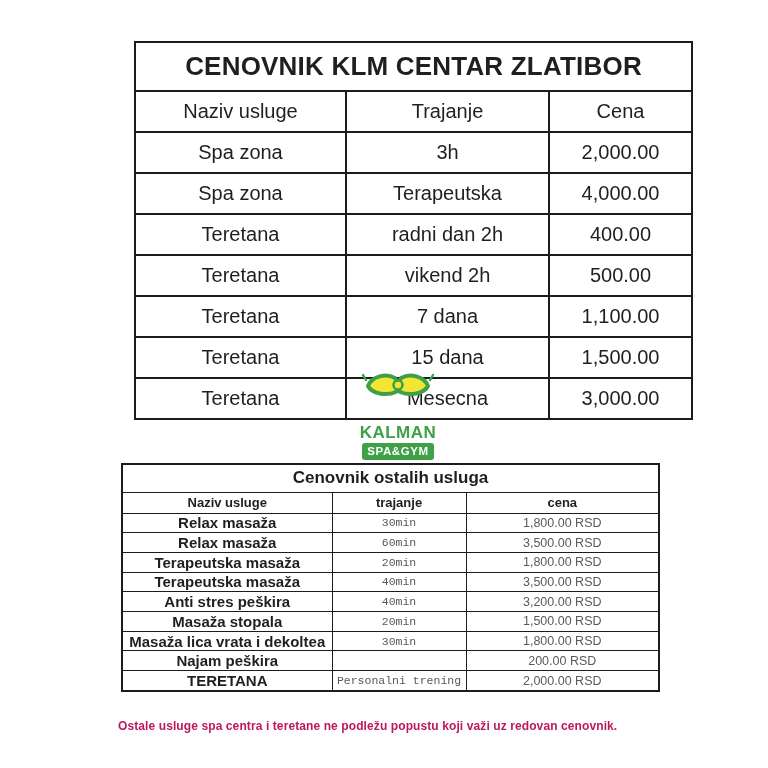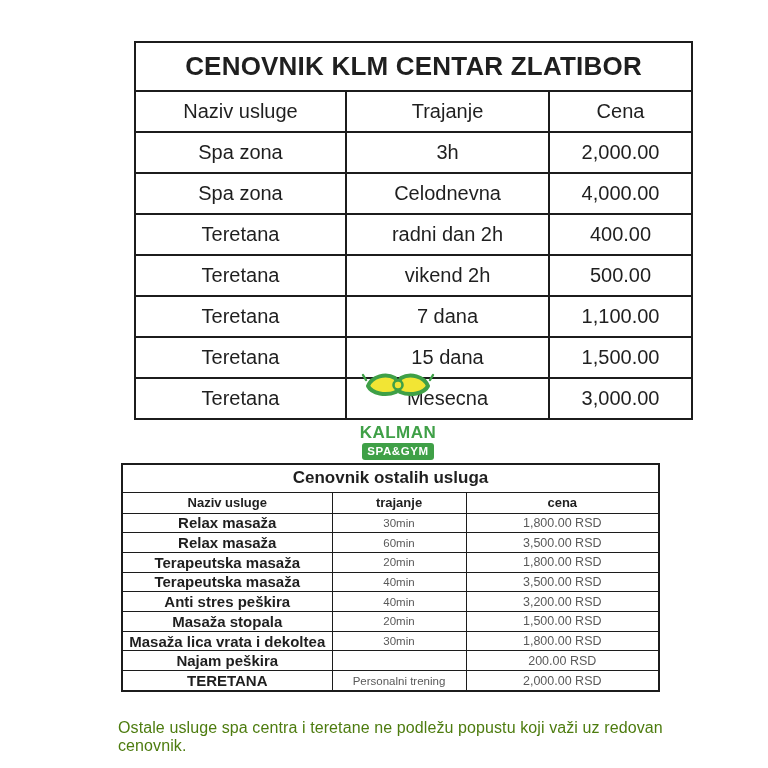--- a/index.html
+++ b/index.html
@@ -35,27 +35,27 @@
     font-size:11.5px;font-weight:700;letter-spacing:.6px;padding:2px 5px 2px 5px;border-radius:3px;line-height:1.1;}
   #logo .tagline{margin-top:5px;font-size:6px;font-weight:700;color:#9a9a9a;letter-spacing:.6px;}
 
   
   #t2{left:121px;top:463px;width:537px;height:229px;border:2px solid var(--ink);}
   #t2 td,#t2 th{border:1px solid var(--ink);text-align:center;vertical-align:middle;padding:0;}
   #t2 thead tr:nth-child(1){height:28px;}
   #t2 thead tr:nth-child(2){height:21px;}
   #t2 th{font-size:13px;font-weight:700;color:#1f1f1f;}
   #t2 tbody td:nth-child(1){font-size:15px;font-weight:700;color:#1f1f1f;}
-  #t2 tbody td:nth-child(2){font-size:11.5px;font-weight:400;color:var(--gray);}
+  #t2 tbody td:nth-child(2){font-size:11.5px;font-weight:400;color:var(--gray);font-family:Liberation Mono, monospace;}
   #t2 tbody td:nth-child(3){font-size:12.5px;font-weight:400;color:var(--gray);}
   #t2 .tbl-title td{font-size:17px;font-weight:700;color:#1f1f1f;}
 
   
   #footer{position:absolute;left:118px;top:719px;width:560px;
-    font-size:16px;font-weight:400;color:#4d7c0f;letter-spacing:.1px;}
+    font-size:12px;font-weight:700;color:#be185d;letter-spacing:.1px;}
 </style>
 </head>
 <body>
 
 <table id="t1">
   <colgroup>
       <col style="width:211px">
       <col style="width:203px">
       <col style="width:143px">
     </colgroup>
@@ -70,21 +70,21 @@
     </tr>
   </thead>
   <tbody>
       <tr>
         <td>Spa zona</td>
         <td>3h</td>
         <td>2,000.00</td>
       </tr>
       <tr>
         <td>Spa zona</td>
-        <td>Celodnevna</td>
+        <td>Terapeutska</td>
         <td>4,000.00</td>
       </tr>
       <tr>
         <td>Teretana</td>
         <td>radni dan 2h</td>
         <td>400.00</td>
       </tr>
       <tr>
         <td>Teretana</td>
         <td>vikend 2h</td>

